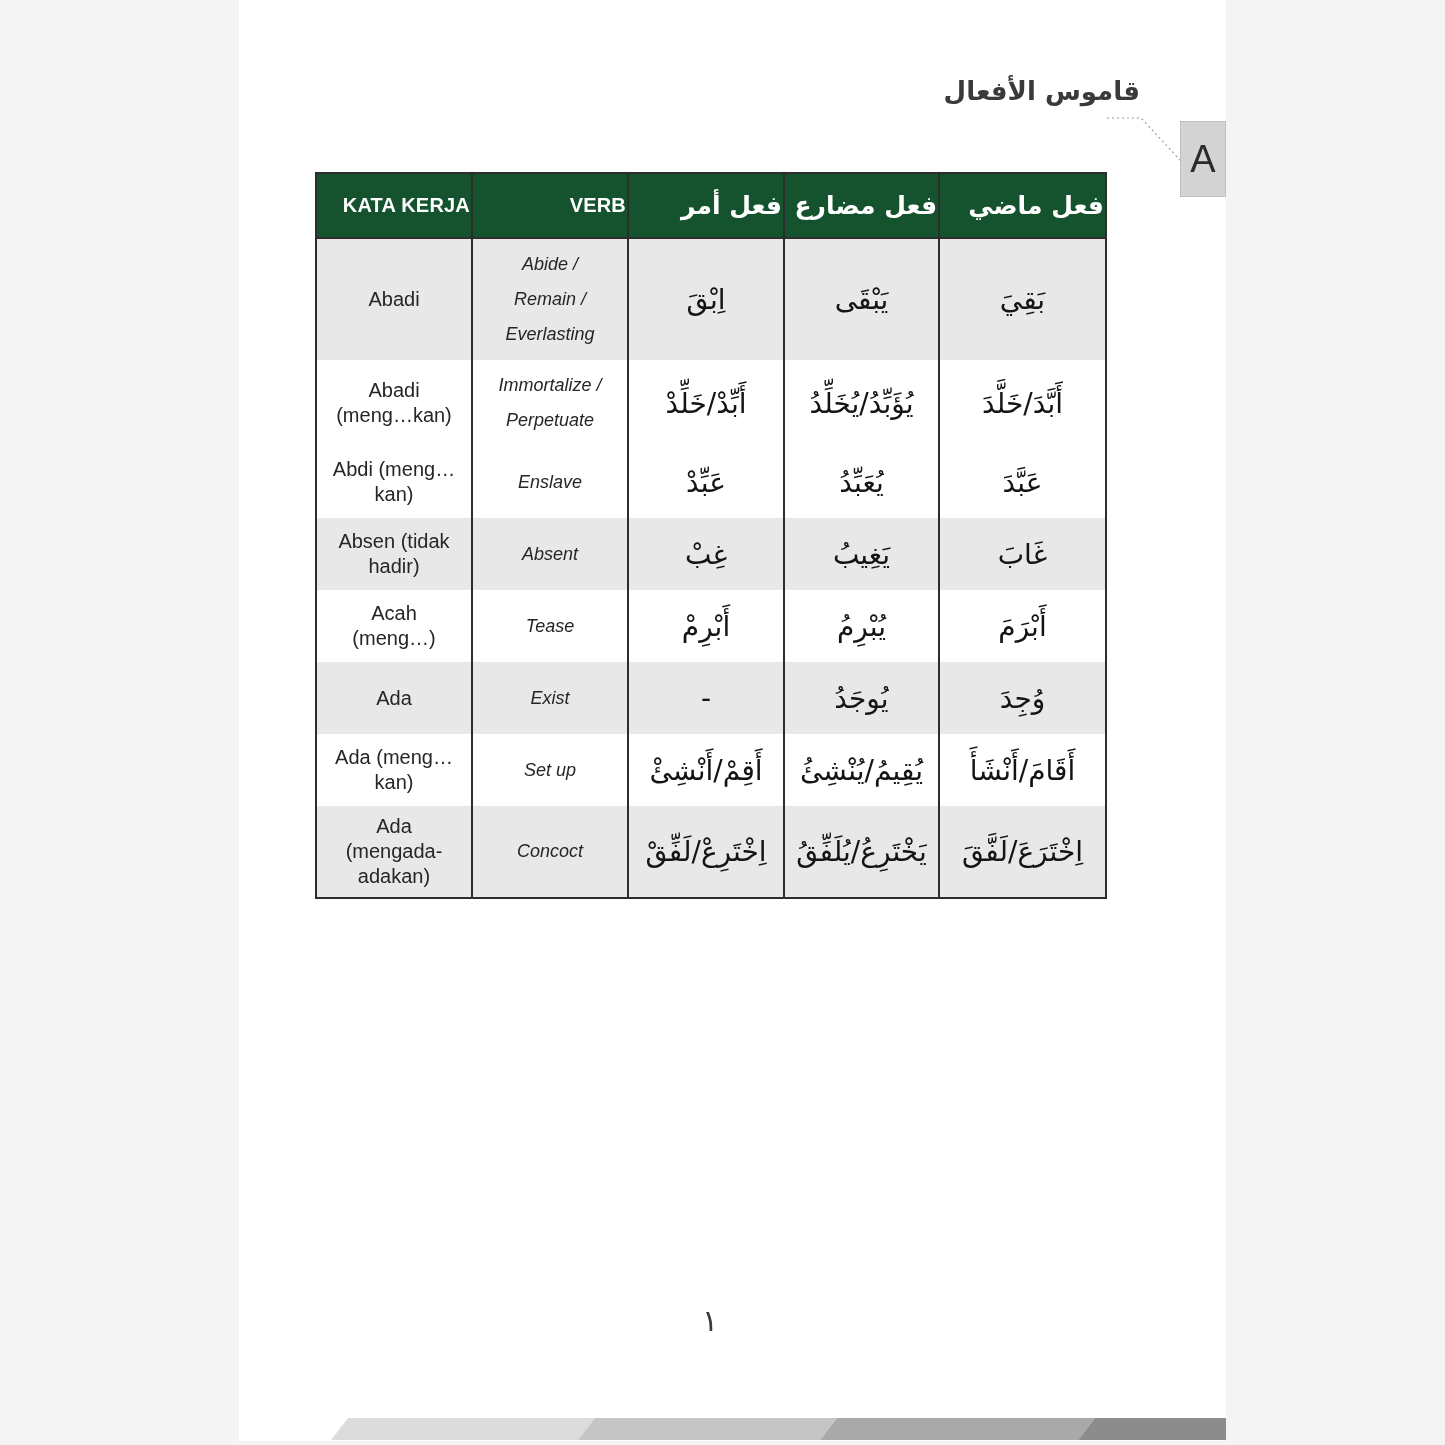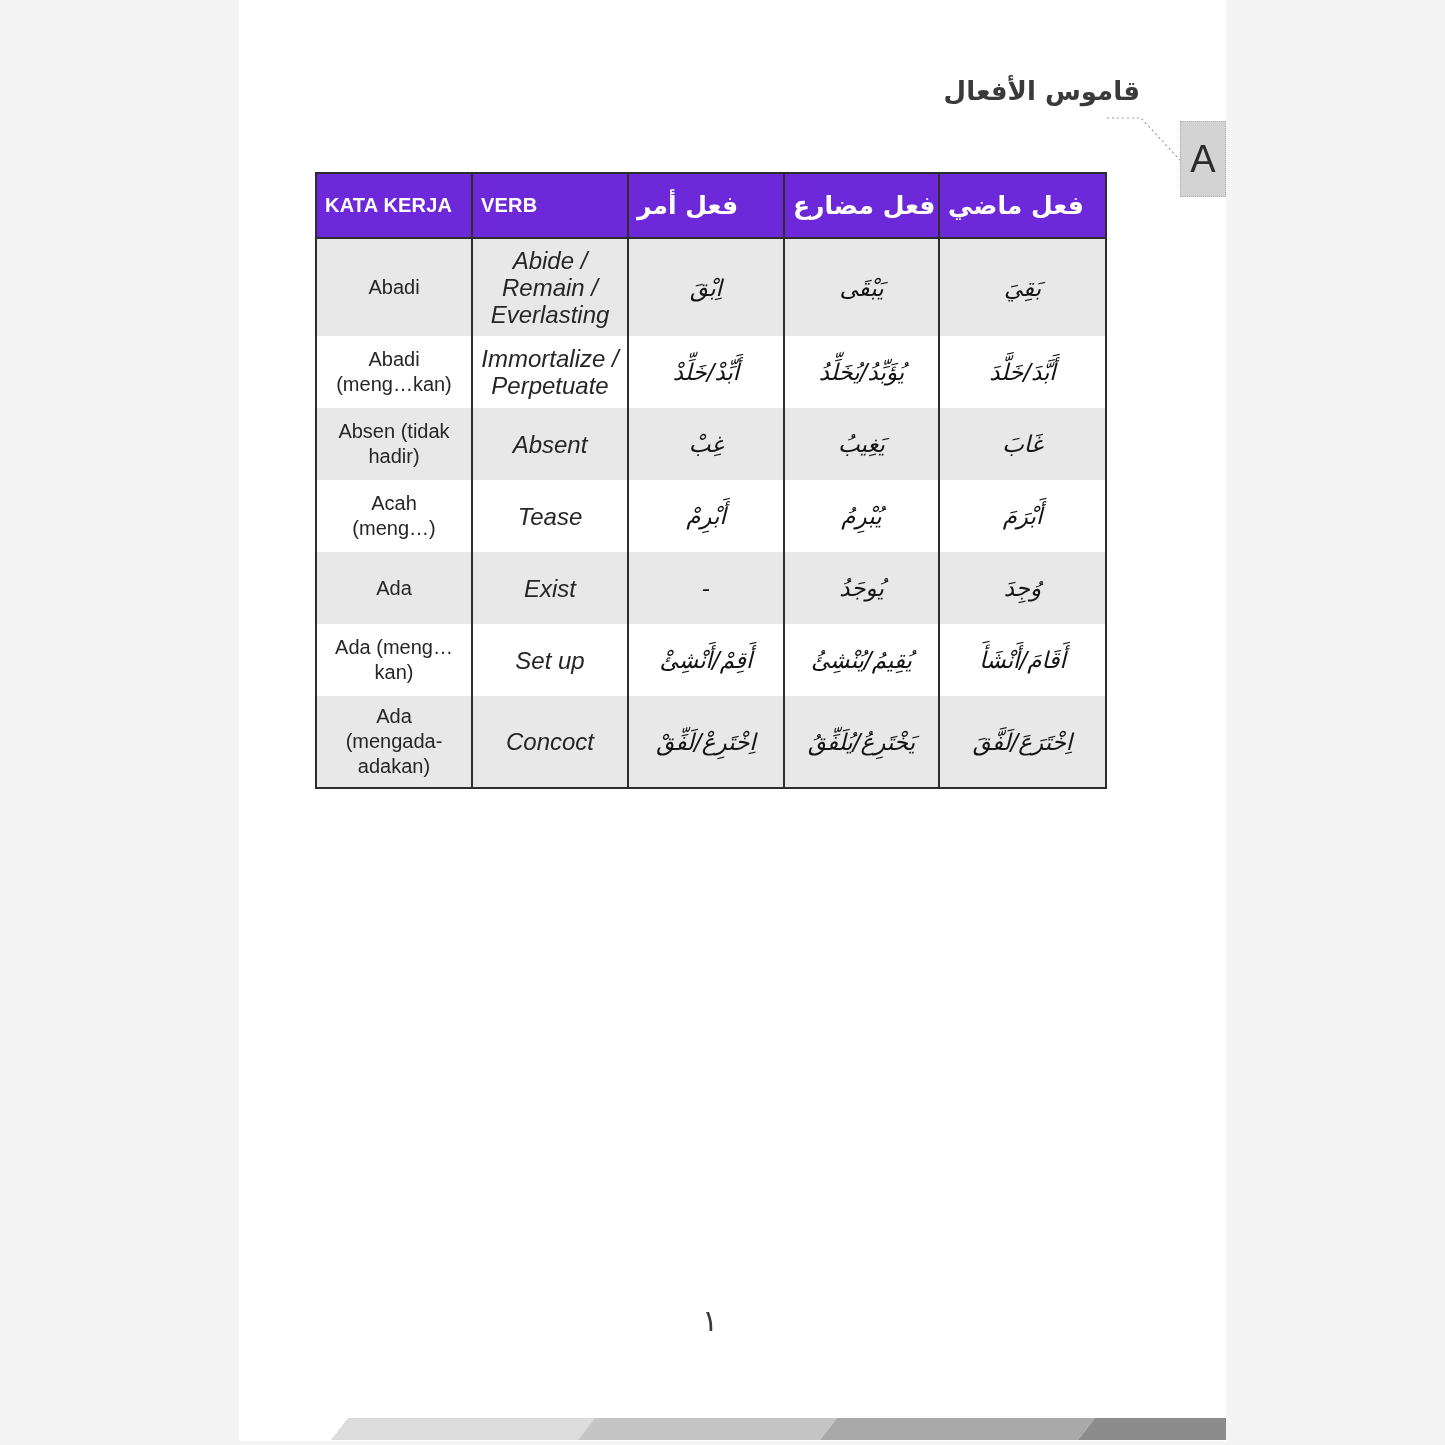--- a/index.html
+++ b/index.html
@@ -60,26 +60,26 @@
     top: 172px;
     width: 790px;
   }
   table.verbs {
     border-collapse: collapse;
     table-layout: fixed;
     width: 790px;
     border: 2px solid #2d2d2d;
   }
   table.verbs th {
-    background: #6d28d9;
+    background: #14532d;
     color: #ffffff;
     border: 2px solid #2d2d2d;
     height: 65px;
     box-sizing: border-box;
-    text-align: left;
+    text-align: right;
     vertical-align: middle;
     padding-left: 8px;
   }
   th.h-latin { font-size: 20px; font-weight: bold; letter-spacing: 0.2px; }
   th.h-ar {
     font-family: "DejaVu Sans", sans-serif;
     font-size: 25px;
     font-weight: bold;
   }
   table.verbs td {
@@ -94,34 +94,33 @@
     padding: 8px 6px;
   }
   tr.shaded td { background: #e8e8e8; }
   td.c-kata {
     font-size: 20px;
     color: #262626;
     line-height: 25px;
     white-space: pre-line;
   }
   td.c-verb {
-    font-size: 24px;
+    font-size: 18px;
     font-style: italic;
     color: #262626;
-    line-height: 27px;
+    line-height: 35px;
     white-space: pre-line;
     padding: 8px 14px;
   }
   td.c-ar {
     font-family: "DejaVu Sans", sans-serif;
-    font-size: 23px;
+    font-size: 28px;
     color: #141414;
     white-space: nowrap;
     padding: 8px 2px;
-    font-style: italic;
   }
   .page-number {
     position: absolute;
     left: 76px;
     top: 1303px;
     width: 790px;
     text-align: center;
     font-family: "DejaVu Sans", sans-serif;
     font-size: 30px;
     color: #3a3a3a;
@@ -179,20 +178,28 @@
   </tr>
           <tr>
     <td class="c-kata">Abadi
 (meng…kan)</td>
     <td class="c-verb">Immortalize /
 Perpetuate</td>
     <td class="c-ar" dir="rtl">أَبِّدْ/خَلِّدْ</td>
     <td class="c-ar" dir="rtl">يُؤَبِّدُ/يُخَلِّدُ</td>
     <td class="c-ar" dir="rtl">أَبَّدَ/خَلَّدَ</td>
   </tr>
+          <tr>
+    <td class="c-kata">Abdi (meng…
+kan)</td>
+    <td class="c-verb">Enslave</td>
+    <td class="c-ar" dir="rtl">عَبِّدْ</td>
+    <td class="c-ar" dir="rtl">يُعَبِّدُ</td>
+    <td class="c-ar" dir="rtl">عَبَّدَ</td>
+  </tr>
           <tr class="shaded">
     <td class="c-kata">Absen  (tidak
 hadir)</td>
     <td class="c-verb">Absent</td>
     <td class="c-ar" dir="rtl">غِبْ</td>
     <td class="c-ar" dir="rtl">يَغِيبُ</td>
     <td class="c-ar" dir="rtl">غَابَ</td>
   </tr>
           <tr>
     <td class="c-kata">Acah

